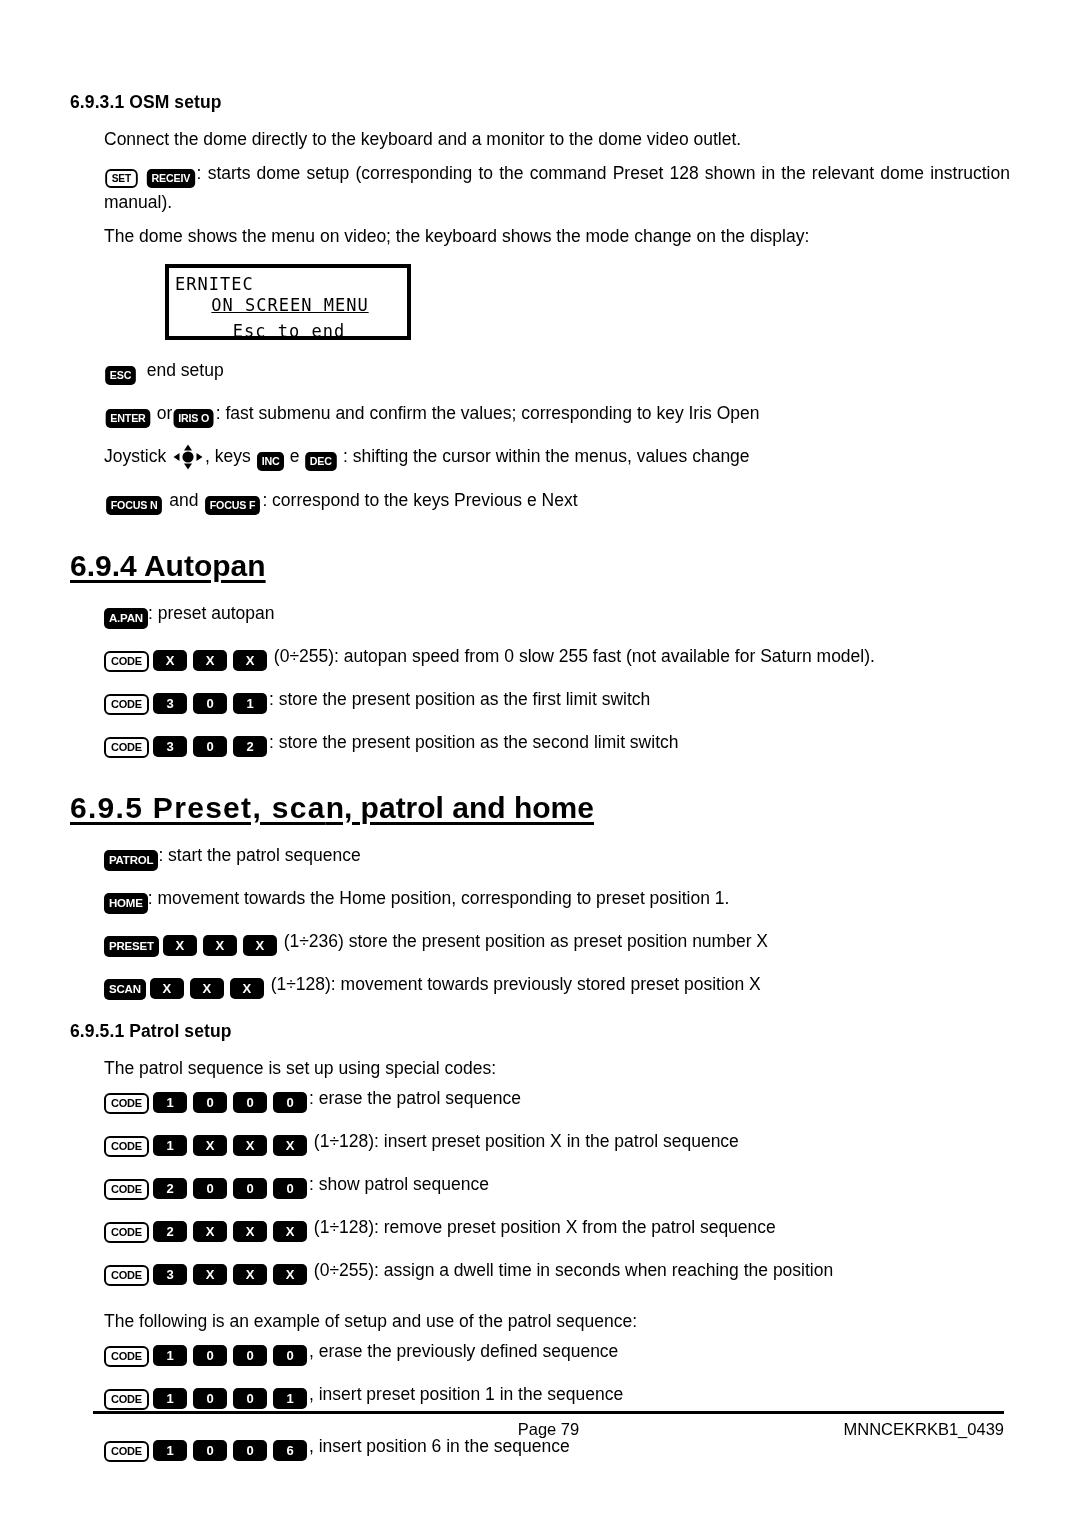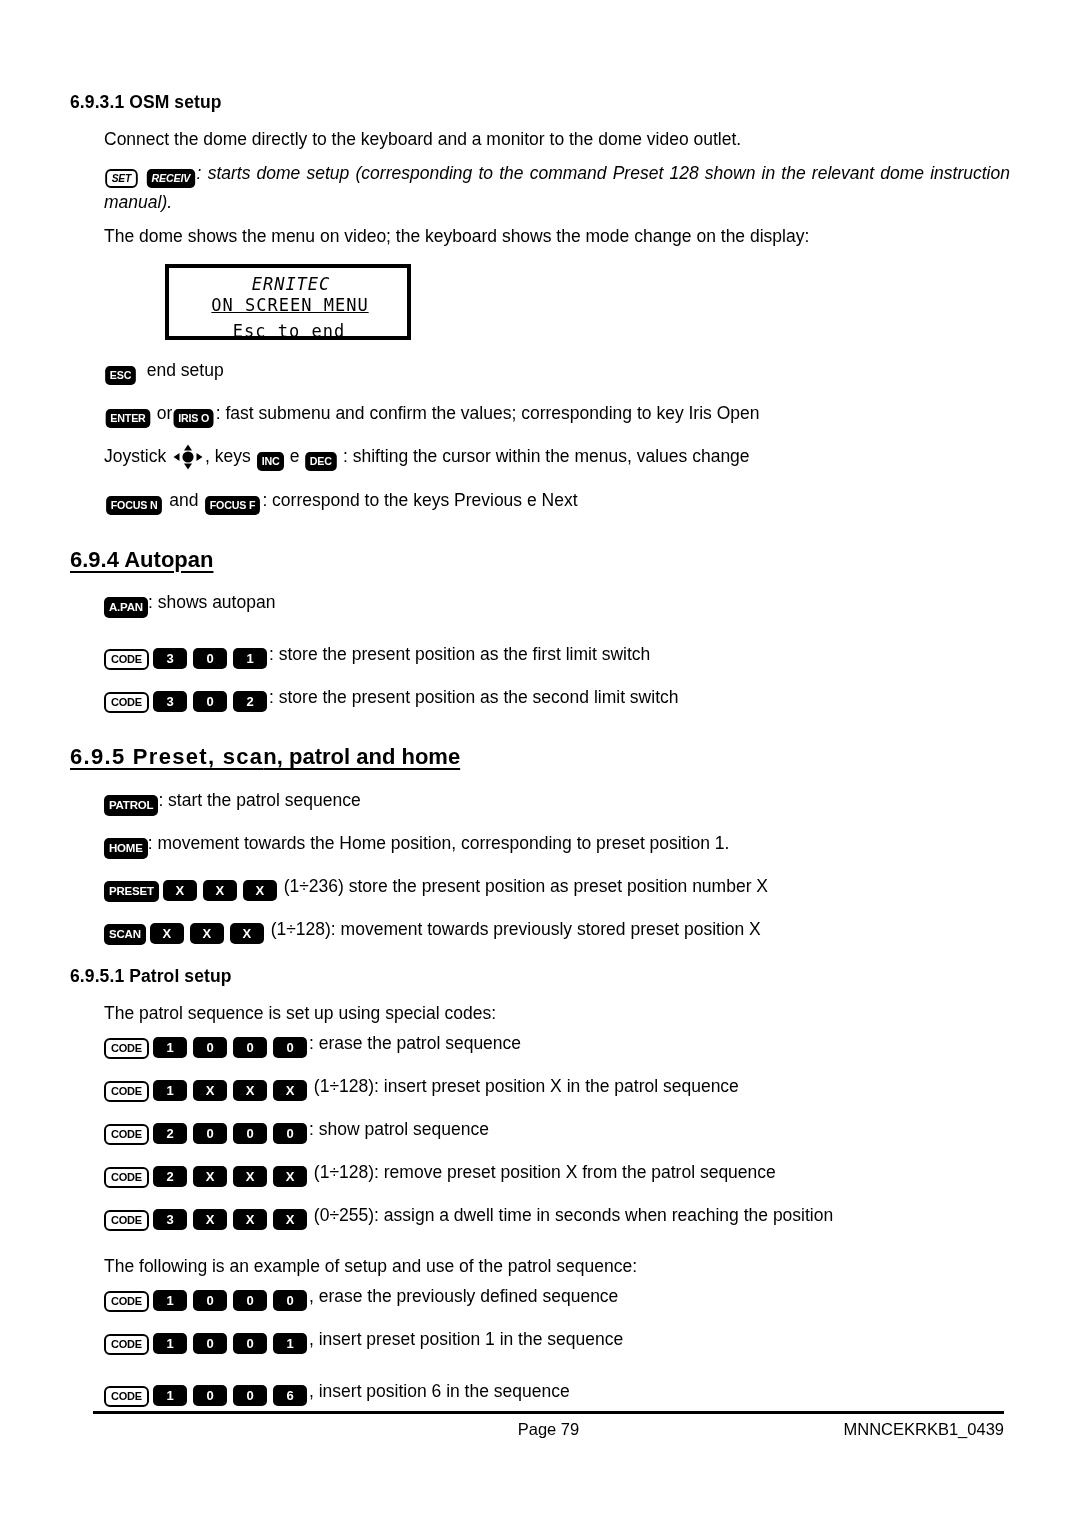--- a/index.html
+++ b/index.html
@@ -34,42 +34,41 @@
 
   
   .h3 {
     font-size: 17.5px;
     font-weight: bold;
     letter-spacing: 0.1px;
     margin: 0 0 11px 0;
     line-height: 1.25;
   }
   .h2 {
-    font-size: 22px;
+    font-size: 30px;
     font-weight: bold;
     text-decoration: underline;
     text-underline-offset: 4px;
     margin: 0;
     line-height: 1.3;
     display: inline-block;
   }
   .h2-wrap { margin: 0 0 14px 0; }
   .h2 .spaced { letter-spacing: 1.3px; }
 
   
   .p {
     font-size: 17.5px;
     line-height: 1.62;
     margin: 0 0 6px 0;
     padding-left: 34px;
   }
   .p.justify {
     text-align: justify;
     text-align-last: left;
-    font-style: italic;
   }
   .p.tight { margin-bottom: 2px; }
 
   .line {
     font-size: 17.5px;
     line-height: 1.6;
     padding-left: 34px;
     margin: 0 0 6px 0;
     white-space: nowrap;
   }
@@ -161,21 +160,21 @@
     border: 4px solid #000000;
     box-sizing: border-box;
     background: #ffffff;
     font-family: "DejaVu Sans Mono", monospace;
     font-size: 17px;
     line-height: 21px;
     letter-spacing: 1px;
     padding: 6px 0 0 0;
     position: relative;
   }
-  .lcd .l1 { text-align: center; padding-left: 6px; font-style: italic; }
+  .lcd .l1 { padding-left: 6px; }
   .lcd .l2 { text-align: center; padding-left: 4px; text-decoration: underline; }
   .lcd .l3 { text-align: center; padding-left: 2px; margin-top: 5px; }
 
   
   .footer {
     position: absolute;
     left: 93px;
     right: 76px;
     bottom: 84px;
   }
@@ -239,24 +238,25 @@
           </svg></span><span>, keys</span>&nbsp;<span class="key">INC</span>&nbsp;<span>e</span>&nbsp;<span class="key">DEC</span>&nbsp;<span>: shifting the cursor within the menus, values change</span></div>
 
     <div class="gap-sm"></div>
 
     <div class="line"><span class="key">FOCUS N</span>&nbsp;<span>and</span>&nbsp;<span class="key">FOCUS F</span><span>: correspond to the keys Previous e Next</span></div>
 
     <div class="gap-lg"></div>
 
     <div class="h2-wrap"><span class="h2">6.9.4 Autopan</span></div>
 
-    <div class="line"><span class="key lbl">A.PAN</span><span>: shows autopan</span></div>
-
-    <div class="gap-sm"></div>
-
+    <div class="line"><span class="key lbl">A.PAN</span><span>: preset autopan</span></div>
+
+    <div class="gap-sm"></div>
+
+    <div class="line"><span class="key whitecode">CODE</span><span class="key dig first">X</span><span class="key dig">X</span><span class="key dig last">X</span>&nbsp;<span>(0÷255): autopan speed from 0 slow 255 fast (not available for Saturn model).</span></div>
 
     <div class="gap-sm"></div>
 
     <div class="line"><span class="key whitecode">CODE</span><span class="key dig first">3</span><span class="key dig">0</span><span class="key dig last">1</span><span>: store the present position as the first limit switch</span></div>
 
     <div class="gap-sm"></div>
 
     <div class="line"><span class="key whitecode">CODE</span><span class="key dig first">3</span><span class="key dig">0</span><span class="key dig last">2</span><span>: store the present position as the second limit switch</span></div>
 
     <div class="gap-lg"></div>

